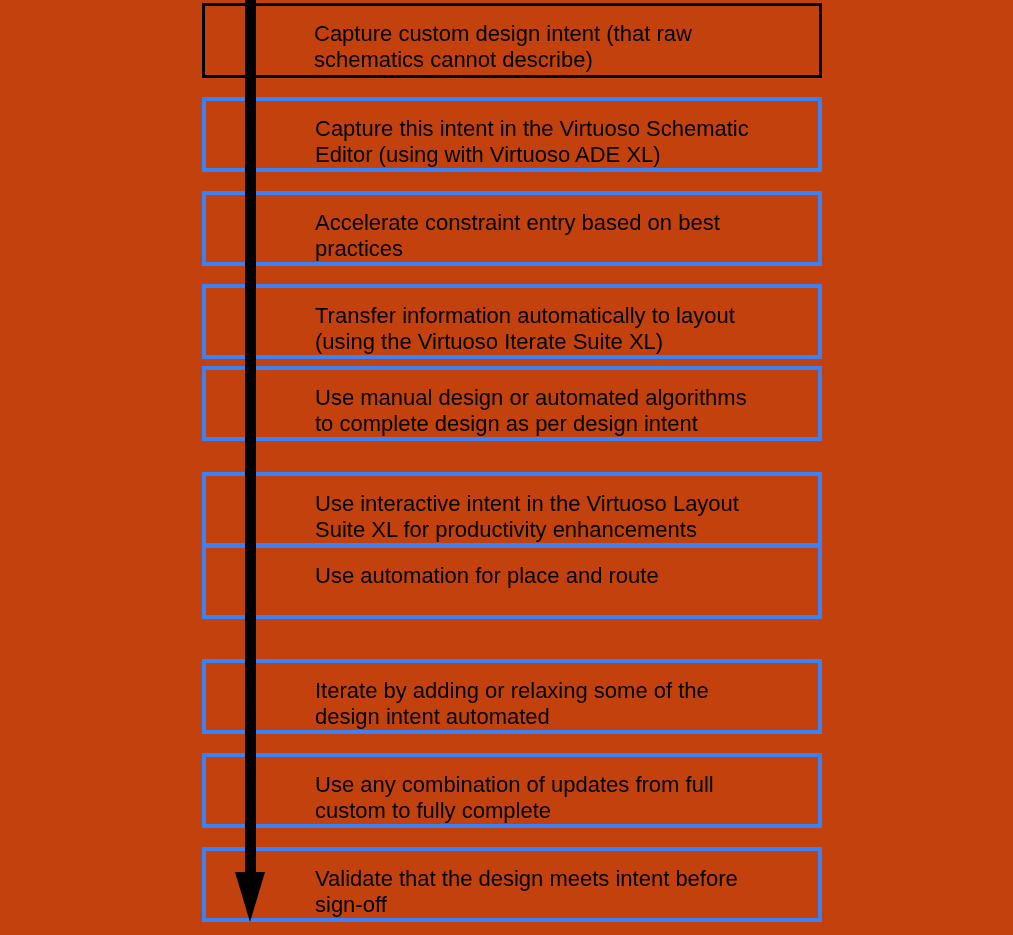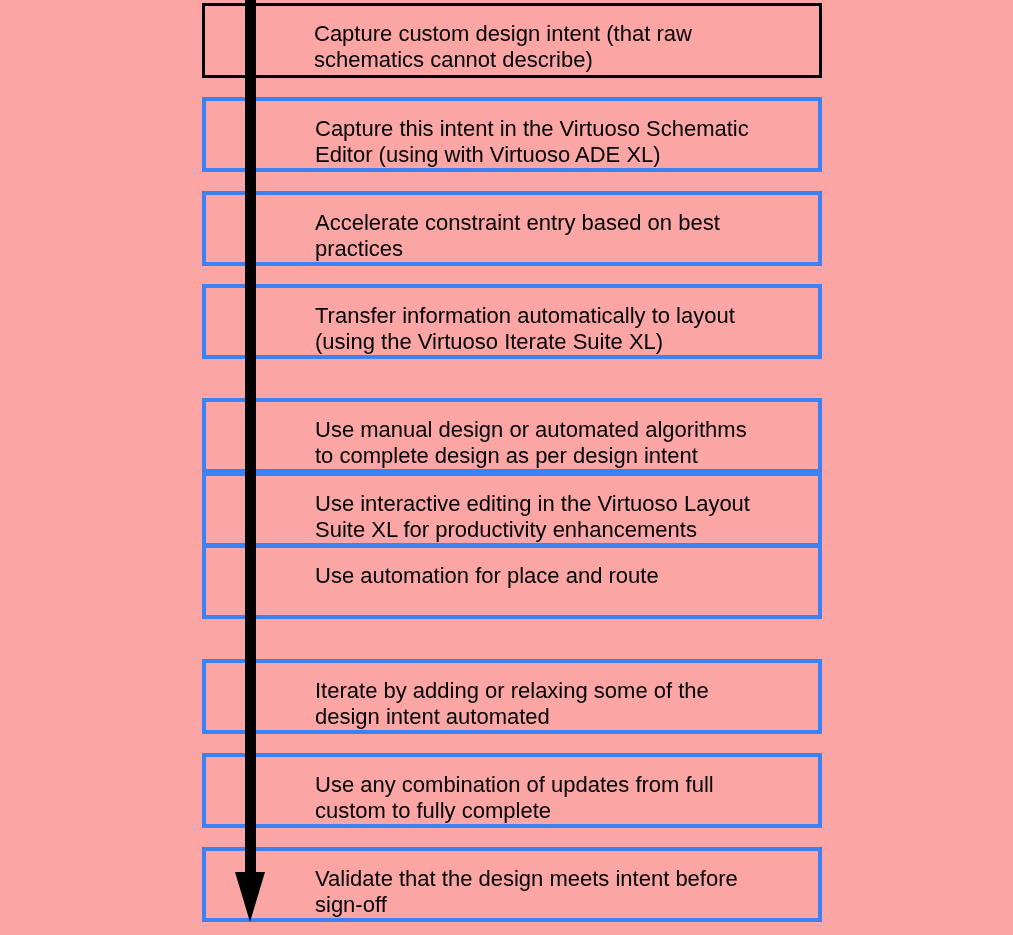--- a/index.html
+++ b/index.html
@@ -4,21 +4,21 @@
 <style>
   html, body {
     margin: 0;
     padding: 0;
     background: #ffffff;
   }
   .canvas {
     position: relative;
     width: 1013px;
     height: 935px;
-    background: #fca5a5;
+    background: #c2410c;
     overflow: hidden;
     font-family: "Liberation Sans", sans-serif;
   }
   .box {
     position: absolute;
     left: 202px;
     width: 620px;
     height: 75px;
     border: 4px solid #3b82f6;
     box-sizing: border-box;
@@ -92,30 +92,30 @@
     </div>
   </div>
 
   <div class="box" style="top:284px">
     <div class="box-text">
       <span class="line">Transfer information automatically to layout</span>
       <span class="line">(using the Virtuoso Iterate Suite XL)</span>
     </div>
   </div>
 
-  <div class="box" style="top:398px">
+  <div class="box" style="top:366px">
     <div class="box-text">
       <span class="line">Use manual design or automated algorithms</span>
       <span class="line">to complete design as per design intent</span>
     </div>
   </div>
 
   <div class="box" style="top:472px">
     <div class="box-text">
-      <span class="line">Use interactive editing in the Virtuoso Layout</span>
+      <span class="line">Use interactive intent in the Virtuoso Layout</span>
       <span class="line">Suite XL for productivity enhancements</span>
     </div>
   </div>
 
   <div class="box" style="top:544px">
     <div class="box-text">
       <span class="line">Use automation for place and route</span>
     </div>
   </div>
 

